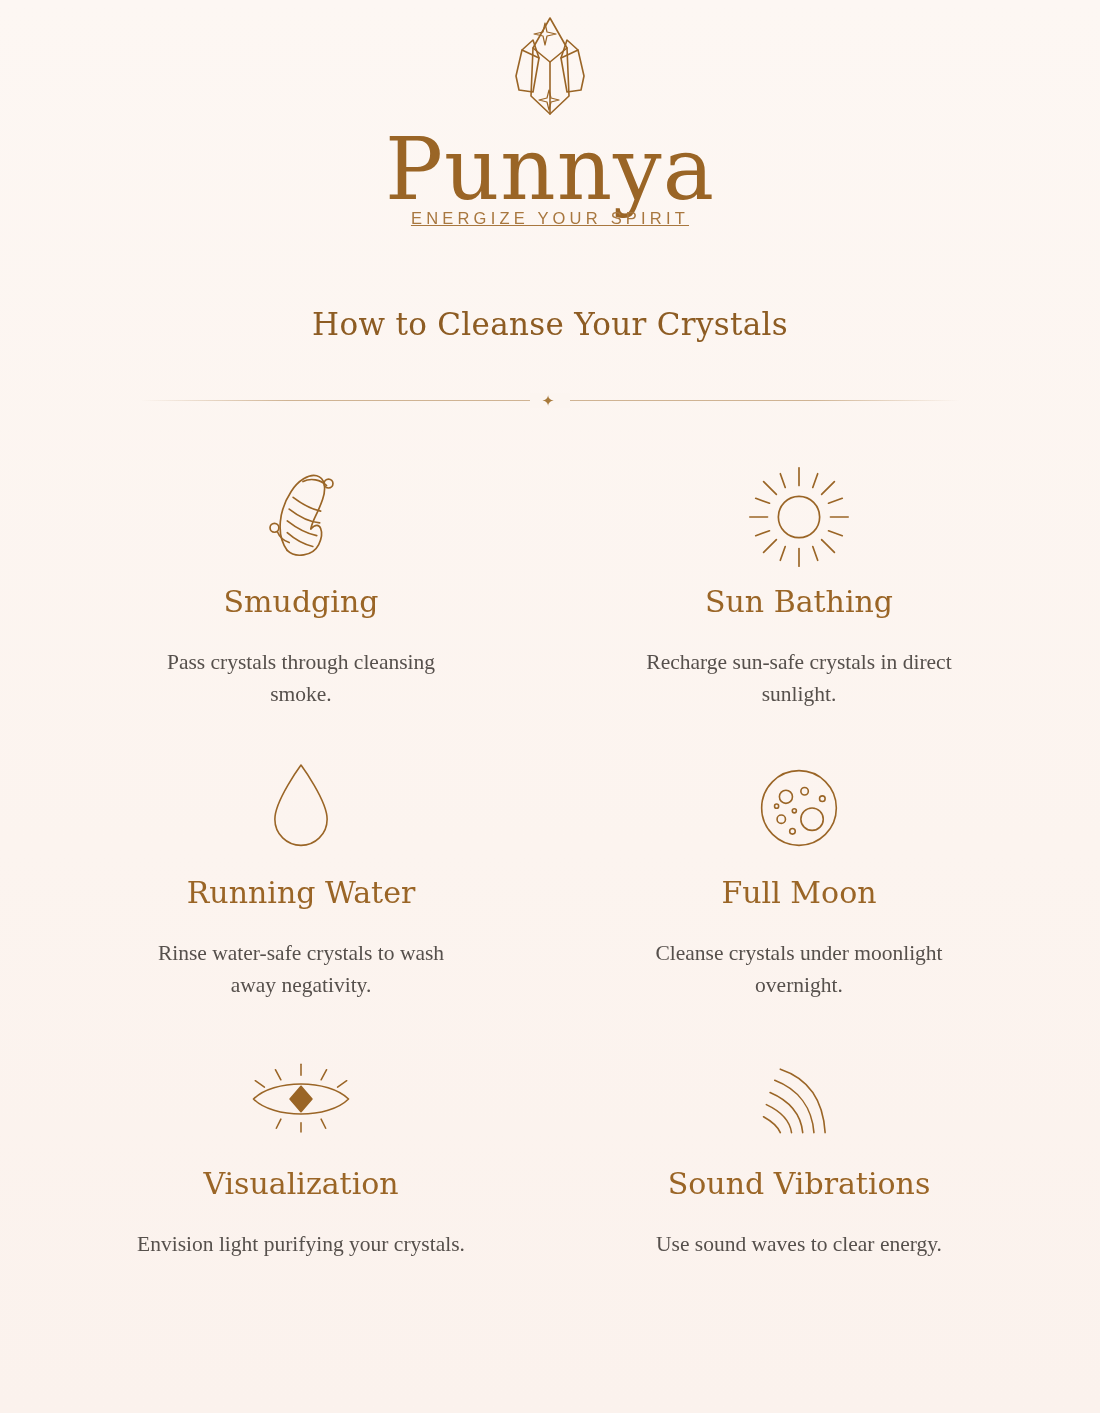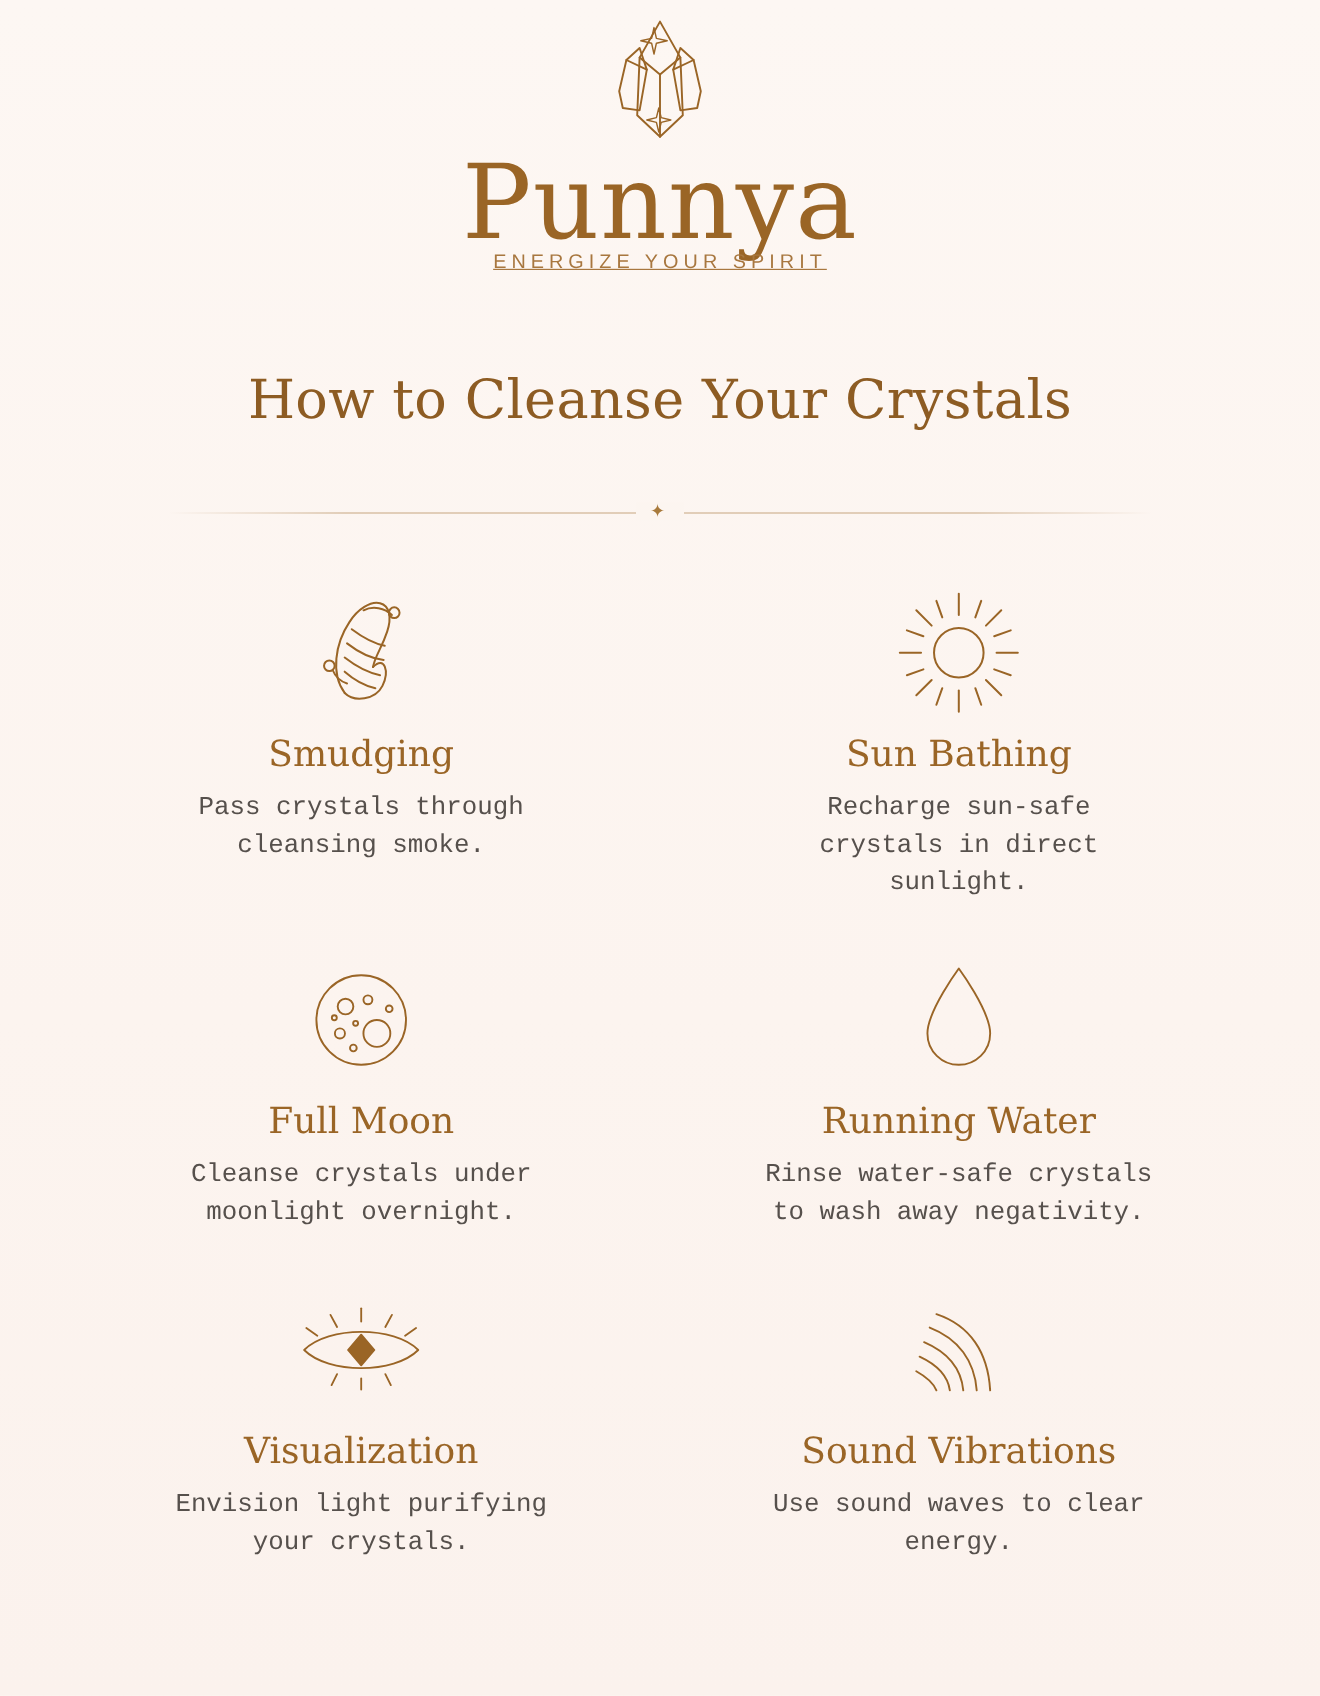--- a/index.html
+++ b/index.html
@@ -51,21 +51,21 @@
     letter-spacing: 4.2px;
     color: #a8773f;
     margin-top: -2px;
     text-align: center;
     text-decoration: underline;
   }
 
   
   .headline {
     font-family: "DejaVu Serif", serif;
-    font-size: 45px;
+    font-size: 31px;
     color: #8d5c23;
     margin-top: 78px;
     letter-spacing: 0.3px;
     font-weight: 400;
   }
   .divider {
     margin-top: 26px;
     width: 820px;
     height: 24px;
     position: relative;
@@ -118,22 +118,22 @@
   }
   .cell-title {
     font-family: "DejaVu Serif", serif;
     font-size: 30px;
     color: #9a6526;
     margin-top: 6px;
     font-weight: 400;
     text-align: center;
   }
   .cell-desc {
-    margin-top: 12px;
-    font-family: Liberation Mono, monospace;
+    margin-top: 28px;
+    font-family: Liberation Serif, serif;
     font-size: 21.5px;
     line-height: 1.48;
     color: #56504c;
     text-align: center;
     max-width: 330px;
   }
 </style>
 </head>
 <body>
 
@@ -210,44 +210,44 @@
           <path d="M30 74 L16 79"></path>
           <path d="M104 41 L90 46"></path>
         </svg>
       </div>
       <div class="cell-title">Sun Bathing</div>
       <div class="cell-desc">Recharge sun-safe crystals in direct sunlight.</div>
     </div>
 
     <div class="cell">
       <div class="icon-wrap">
+        <svg viewBox="0 0 120 120" width="112" height="112" fill="none" stroke="#9a6526" stroke-width="1.7" stroke-linejoin="round">
+          <path d="M60 14 C60 14 88 52 88 72 C88 88 75 100 60 100 C45 100 32 88 32 72 C32 52 60 14 60 14 Z"></path>
+        </svg>
+      </div>
+      <div class="cell-title">Running Water</div>
+      <div class="cell-desc">Rinse water-safe crystals to wash away negativity.</div>
+    </div>
+
+    <div class="cell">
+      <div class="icon-wrap">
         <svg viewBox="0 0 120 120" width="112" height="112" fill="none" stroke="#9a6526" stroke-width="1.7">
           <circle cx="60" cy="60" r="40"></circle>
           <circle cx="74" cy="72" r="12"></circle>
           <circle cx="46" cy="48" r="7"></circle>
           <circle cx="66" cy="42" r="4"></circle>
           <circle cx="41" cy="72" r="4.5"></circle>
           <circle cx="53" cy="85" r="3"></circle>
           <circle cx="85" cy="50" r="3"></circle>
           <circle cx="55" cy="63" r="2.2"></circle>
           <circle cx="36" cy="58" r="2.2"></circle>
         </svg>
       </div>
       <div class="cell-title">Full Moon</div>
       <div class="cell-desc">Cleanse crystals under moonlight overnight.</div>
-    </div>
-
-    <div class="cell">
-      <div class="icon-wrap">
-        <svg viewBox="0 0 120 120" width="112" height="112" fill="none" stroke="#9a6526" stroke-width="1.7" stroke-linejoin="round">
-          <path d="M60 14 C60 14 88 52 88 72 C88 88 75 100 60 100 C45 100 32 88 32 72 C32 52 60 14 60 14 Z"></path>
-        </svg>
-      </div>
-      <div class="cell-title">Running Water</div>
-      <div class="cell-desc">Rinse water-safe crystals to wash away negativity.</div>
     </div>
 
     <div class="cell">
       <div class="icon-wrap">
         <svg viewBox="0 0 140 120" width="128" height="110" fill="none" stroke="#9a6526" stroke-width="1.7" stroke-linecap="round" stroke-linejoin="round">
           <path d="M18 60 C40 38 100 38 122 60 C100 82 40 82 18 60 Z"></path>
           <path d="M70 46 L82 60 L70 74 L58 60 Z" fill="#9a6526"></path>
           <path d="M70 22 L70 34"></path>
           <path d="M42 28 L48 39"></path>
           <path d="M98 28 L92 39"></path>

